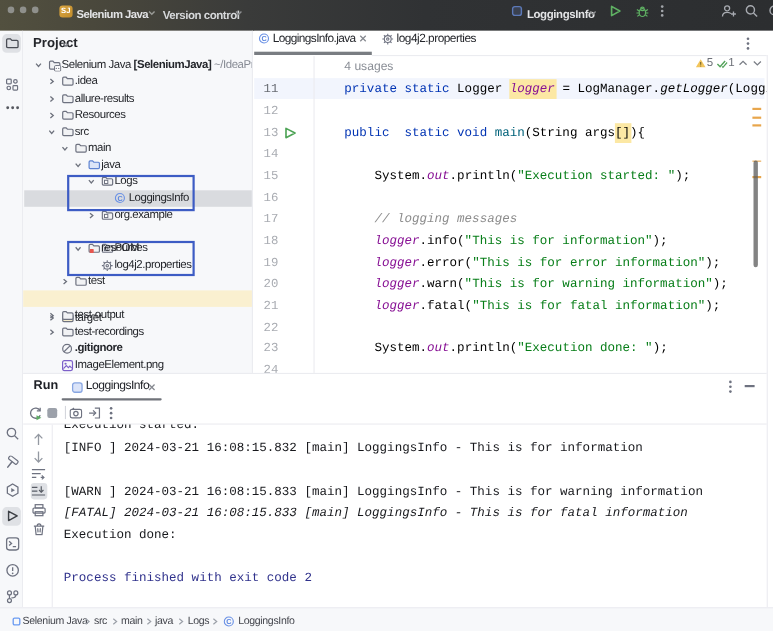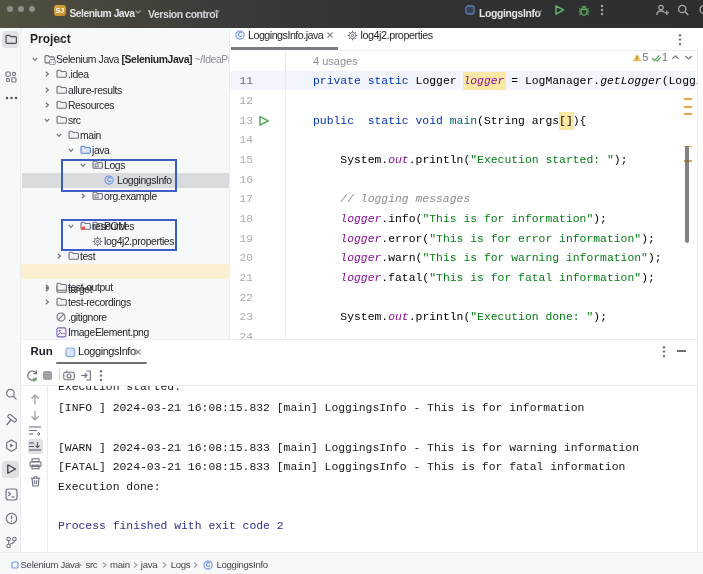--- a/index.html
+++ b/index.html
@@ -354,21 +354,21 @@
           <path d="M1 2.2 Q1 1.2 2 1.2 H4.1 L5.3 2.5 H9.4 Q10.4 2.5 10.4 3.5 V7.3 Q10.4 8.3 9.4 8.3 H2 Q1 8.3 1 7.3 Z" fill="#f1f2f4" stroke="#6e7280" stroke-width="1.1"></path>
         </svg>
       <span class="lbl" style="left:47px;">test-recordings</span>
     </div>
 
     <div class="trow" style="top:281.4px;">
       <svg style="left:35px;top:2.7px;" width="10" height="10">
           <circle cx="5" cy="5" r="4" fill="none" stroke="#6e7280" stroke-width="1.1"></circle>
           <line x1="2.2" y1="7.8" x2="7.8" y2="2.2" stroke="#6e7280" stroke-width="1.1"></line>
         </svg>
-      <span class="lbl" style="left:47px;">.gitignore</span>
+      <span class="lbl" style="left:47px;font-weight:bold;">.gitignore</span>
     </div>
 
     <div class="trow" style="top:296.5px;">
       <svg style="left:35px;top:2.2px;" width="11" height="11">
           <rect x="0.9" y="0.9" width="9" height="9" rx="1.6" fill="none" stroke="#7d60c9" stroke-width="1.1"></rect>
           <circle cx="3.6" cy="3.7" r="1" fill="#7d60c9"></circle>
           <path d="M1.7 8.2 L4.3 5.3 L6.2 7.2 L7.5 5.8 L9.2 7.6" fill="none" stroke="#7d60c9" stroke-width="1"></path>
         </svg>
       <span class="lbl" style="left:47px;">ImageElement.png</span>
     </div>
@@ -572,21 +572,21 @@
         <path d="M3.8 3.2 Q3.8 1.2 5.5 1.2 Q7.2 1.2 7.2 3.2"></path>
         <line x1="4.3" y1="5.2" x2="4.6" y2="9"></line>
         <line x1="6.7" y1="5.2" x2="6.4" y2="9"></line>
       </g>
     </svg>
 
   <div class="abs" style="left:27px;top:45.6px;width:655px;height:167px;overflow:hidden;">
     <div class="con" style="top:2.9px;">Execution started: </div>
     <div class="con" style="top:23.7px;">[INFO ] 2024-03-21 16:08:15.832 [main] LoggingsInfo - This is for information</div>
     <div class="con" style="top:63px;">[WARN ] 2024-03-21 16:08:15.833 [main] LoggingsInfo - This is for warning information</div>
-    <div class="con" style="top:82.7px;">[FATAL] 2024-03-21 16:08:15.833 [main] LoggingsInfo - This is for fatal information</div>
+    <div class="con" style="top:82.7px;font-style:italic;">[FATAL] 2024-03-21 16:08:15.833 [main] LoggingsInfo - This is for fatal information</div>
     <div class="con" style="top:102.4px;">Execution done: </div>
     <div class="con" style="top:141.7px;color:#30328c;">Process finished with exit code 2</div>
   </div>
 </div>
 
 <div class="abs" id="rightstripe"></div>
 
 <div class="abs" id="statusbar">
   <svg class="abs" style="left:10.7px;top:7.5px;" width="9" height="9">
       <rect x="1" y="1" width="6" height="6" rx="1.2" fill="none" stroke="#6b9bf2" stroke-width="1.2"></rect>

